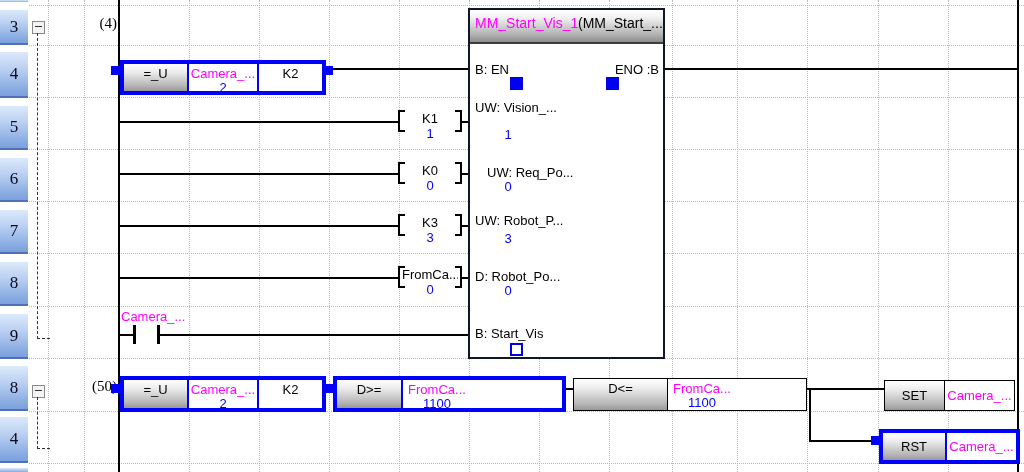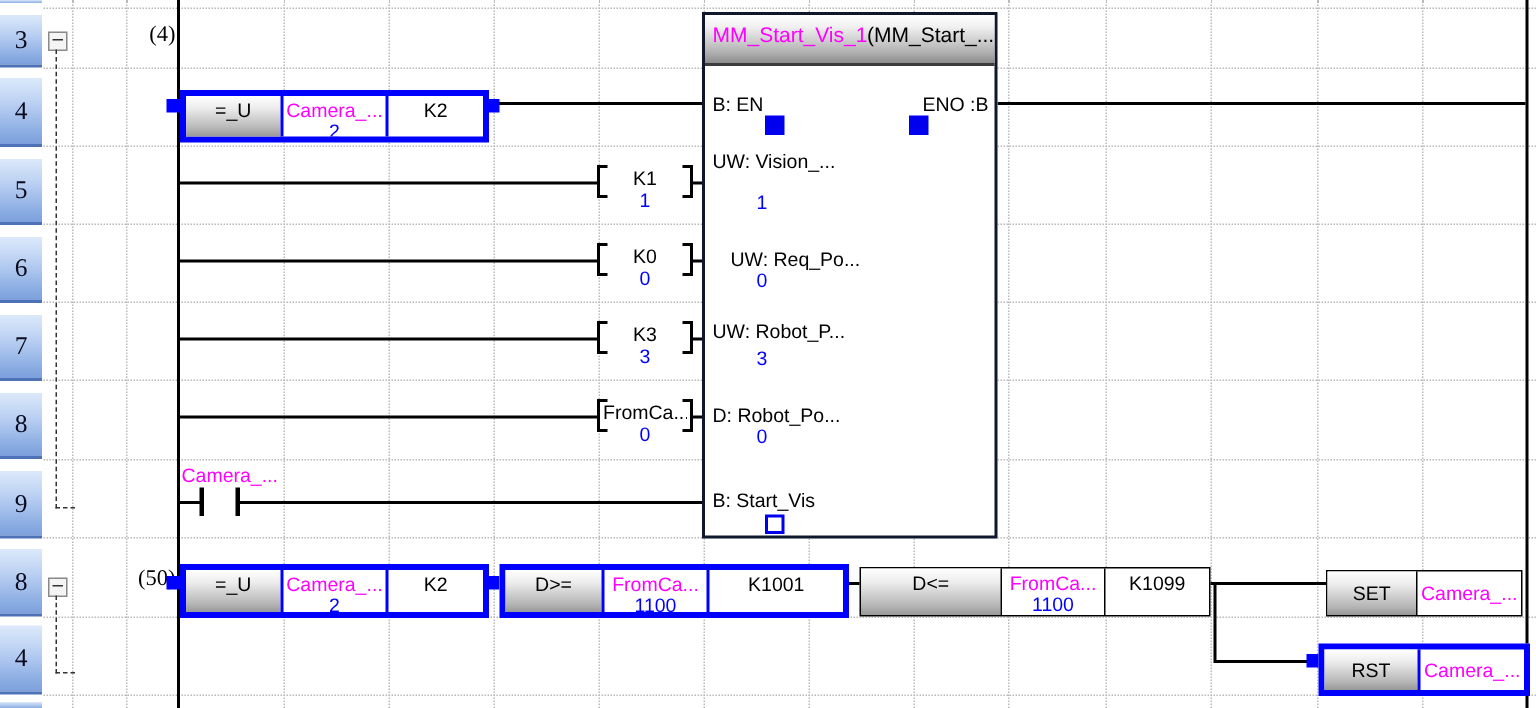--- a/index.html
+++ b/index.html
@@ -202,35 +202,29 @@
   </div>
   <div class="nub" style="left:324px;top:384px"></div>
   <div class="selblock" style="left:333px;top:376px;width:233px;height:36px">
     <div class="cell gray" style="width:64px">
         <span>D&gt;=</span>
       </div>
     <div class="cell" style="width:70px">
       <span class="mag">FromCa...</span>
         <span class="val">1100</span>
     </div>
-    <div class="cell grow">
-        <span>K1001</span>
-      </div>
   </div>
   <div class="blk" style="left:573px;top:378px;width:234px;height:33px">
     <div class="cell gray" style="width:93px">
         <span>D&lt;=</span>
       </div>
     <div class="cell" style="width:69px">
       <span class="mag">FromCa...</span>
         <span class="val">1100</span>
     </div>
-    <div class="cell grow">
-        <span>K1099</span>
-      </div>
   </div>
 
   <div class="blk" style="left:884px;top:380px;width:131px;height:31px">
     <div class="cell gray" style="width:59px;justify-content:center;padding-top:0">
         <span>SET</span>
       </div>
     <div class="cell grow" style="justify-content:center;padding-top:0">
         <span class="mag">Camera_...</span>
       </div>
   </div>

